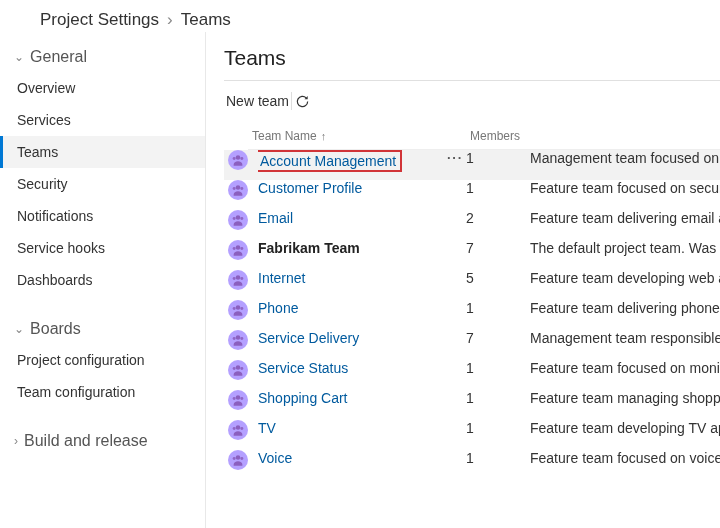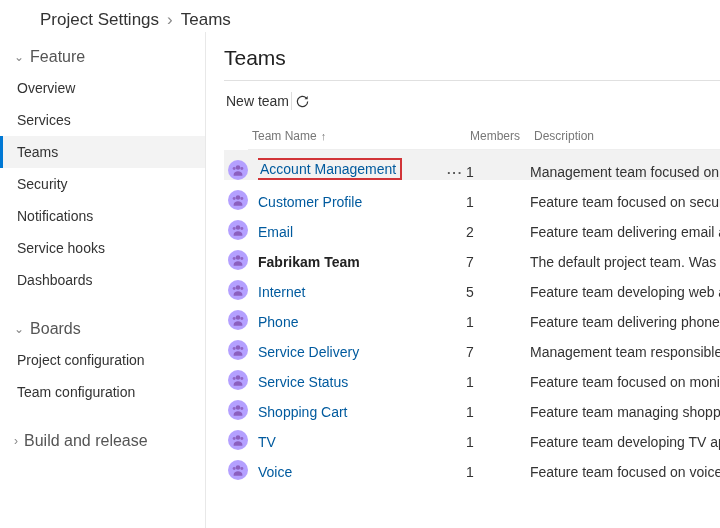--- a/index.html
+++ b/index.html
@@ -51,21 +51,21 @@
     .new-team-btn { font-size: 14px; color: #333; background: none; border: none; cursor: pointer; padding: 4px 2px; }
     .tb-sep { width: 1px; height: 18px; background: #ddd; }
     .refresh-btn { background:none; border:none; cursor:pointer; padding:3px; display:flex; align-items:center; }
 
     
     .tbl { width: 100%; }
     .thead { display: flex; align-items: center; font-size: 12px; color: #777; padding: 6px 0 6px 4px; border-bottom: 1px solid #eee; margin-left: 24px; }
     .th-name { display:flex; align-items:center; gap:4px; width: 218px; }
     .th-members { width: 64px; }
     .th-desc { flex:1; }
-    .row { display:flex; align-items:flex-end; height: 30px; padding-left: 4px; font-size: 14px; color: #333; }
+    .row { display:flex; align-items:flex-start; height: 30px; padding-left: 4px; font-size: 14px; color: #333; }
     .row.hovered { background: #f2f2f2; }
     .avatar { width: 20px; height:20px; border-radius:50%; background:#b4a0ff; display:flex; align-items:center; justify-content:center; margin-right: 10px; flex-shrink:0; }
     .avatar svg { width:14px; height:14px; }
     .cell-name { width: 186px; color:#005a9e; cursor:pointer; white-space:nowrap; overflow:hidden; text-overflow:ellipsis; }
     .cell-name.bold { font-weight:600; color:#222; }
     .row-actions { width: 22px; text-align:center; color:#555; cursor:pointer; font-weight:bold; letter-spacing:1px; font-size:13px; }
     .cell-members { width: 64px; color:#333; }
     .cell-desc { flex:1; white-space:nowrap; overflow:hidden; color:#333; }
     .highlight-box { border: 2px solid #d13438; padding: 1px 4px; margin-left:-4px; display:inline-block; }
     .sort-arrow { font-size: 11px; color:#777; }
@@ -79,21 +79,21 @@
     <span>Project Settings</span>
     <span class="chev">›</span>
     <span>Teams</span>
   </div>
 
   <div class="split">
 
     <nav class="sidebar" id="sidebar">
         <div class="section-header">
           <span class="chev-down">⌄</span>
-          <span>Feature</span>
+          <span>General</span>
         </div>
         <div class="sidebar-item">Overview</div>
         <div class="sidebar-item">Services</div>
         <div class="sidebar-item selected">Teams</div>
         <div class="sidebar-item">Security</div>
         <div class="sidebar-item">Notifications</div>
         <div class="sidebar-item">Service hooks</div>
         <div class="sidebar-item">Dashboards</div>
         <div class="sidebar-spacer"></div>
         <div class="section-header">
@@ -125,21 +125,20 @@
         </button>
       </div>
 
       <div class="tbl">
         <div class="thead">
           <div class="th-name">
             <span>Team Name</span>
             <span class="sort-arrow">↑</span>
           </div>
           <div class="th-members">Members</div>
-          <div class="th-desc">Description</div>
         </div>
         <div id="tbody">
             <div class="row hovered">
               <div class="avatar">
                 <svg viewBox="0 0 16 16">
                   <g fill="#8b5fbf">
                     <circle cx="8" cy="5.2" r="2.6"></circle>
                     <path d="M3 13.5c0-2.6 2.2-4 5-4s5 1.4 5 4v1H3z"></path>
                     <circle cx="3.6" cy="6.2" r="1.7" opacity=".9"></circle>
                     <circle cx="12.4" cy="6.2" r="1.7" opacity=".9"></circle>

